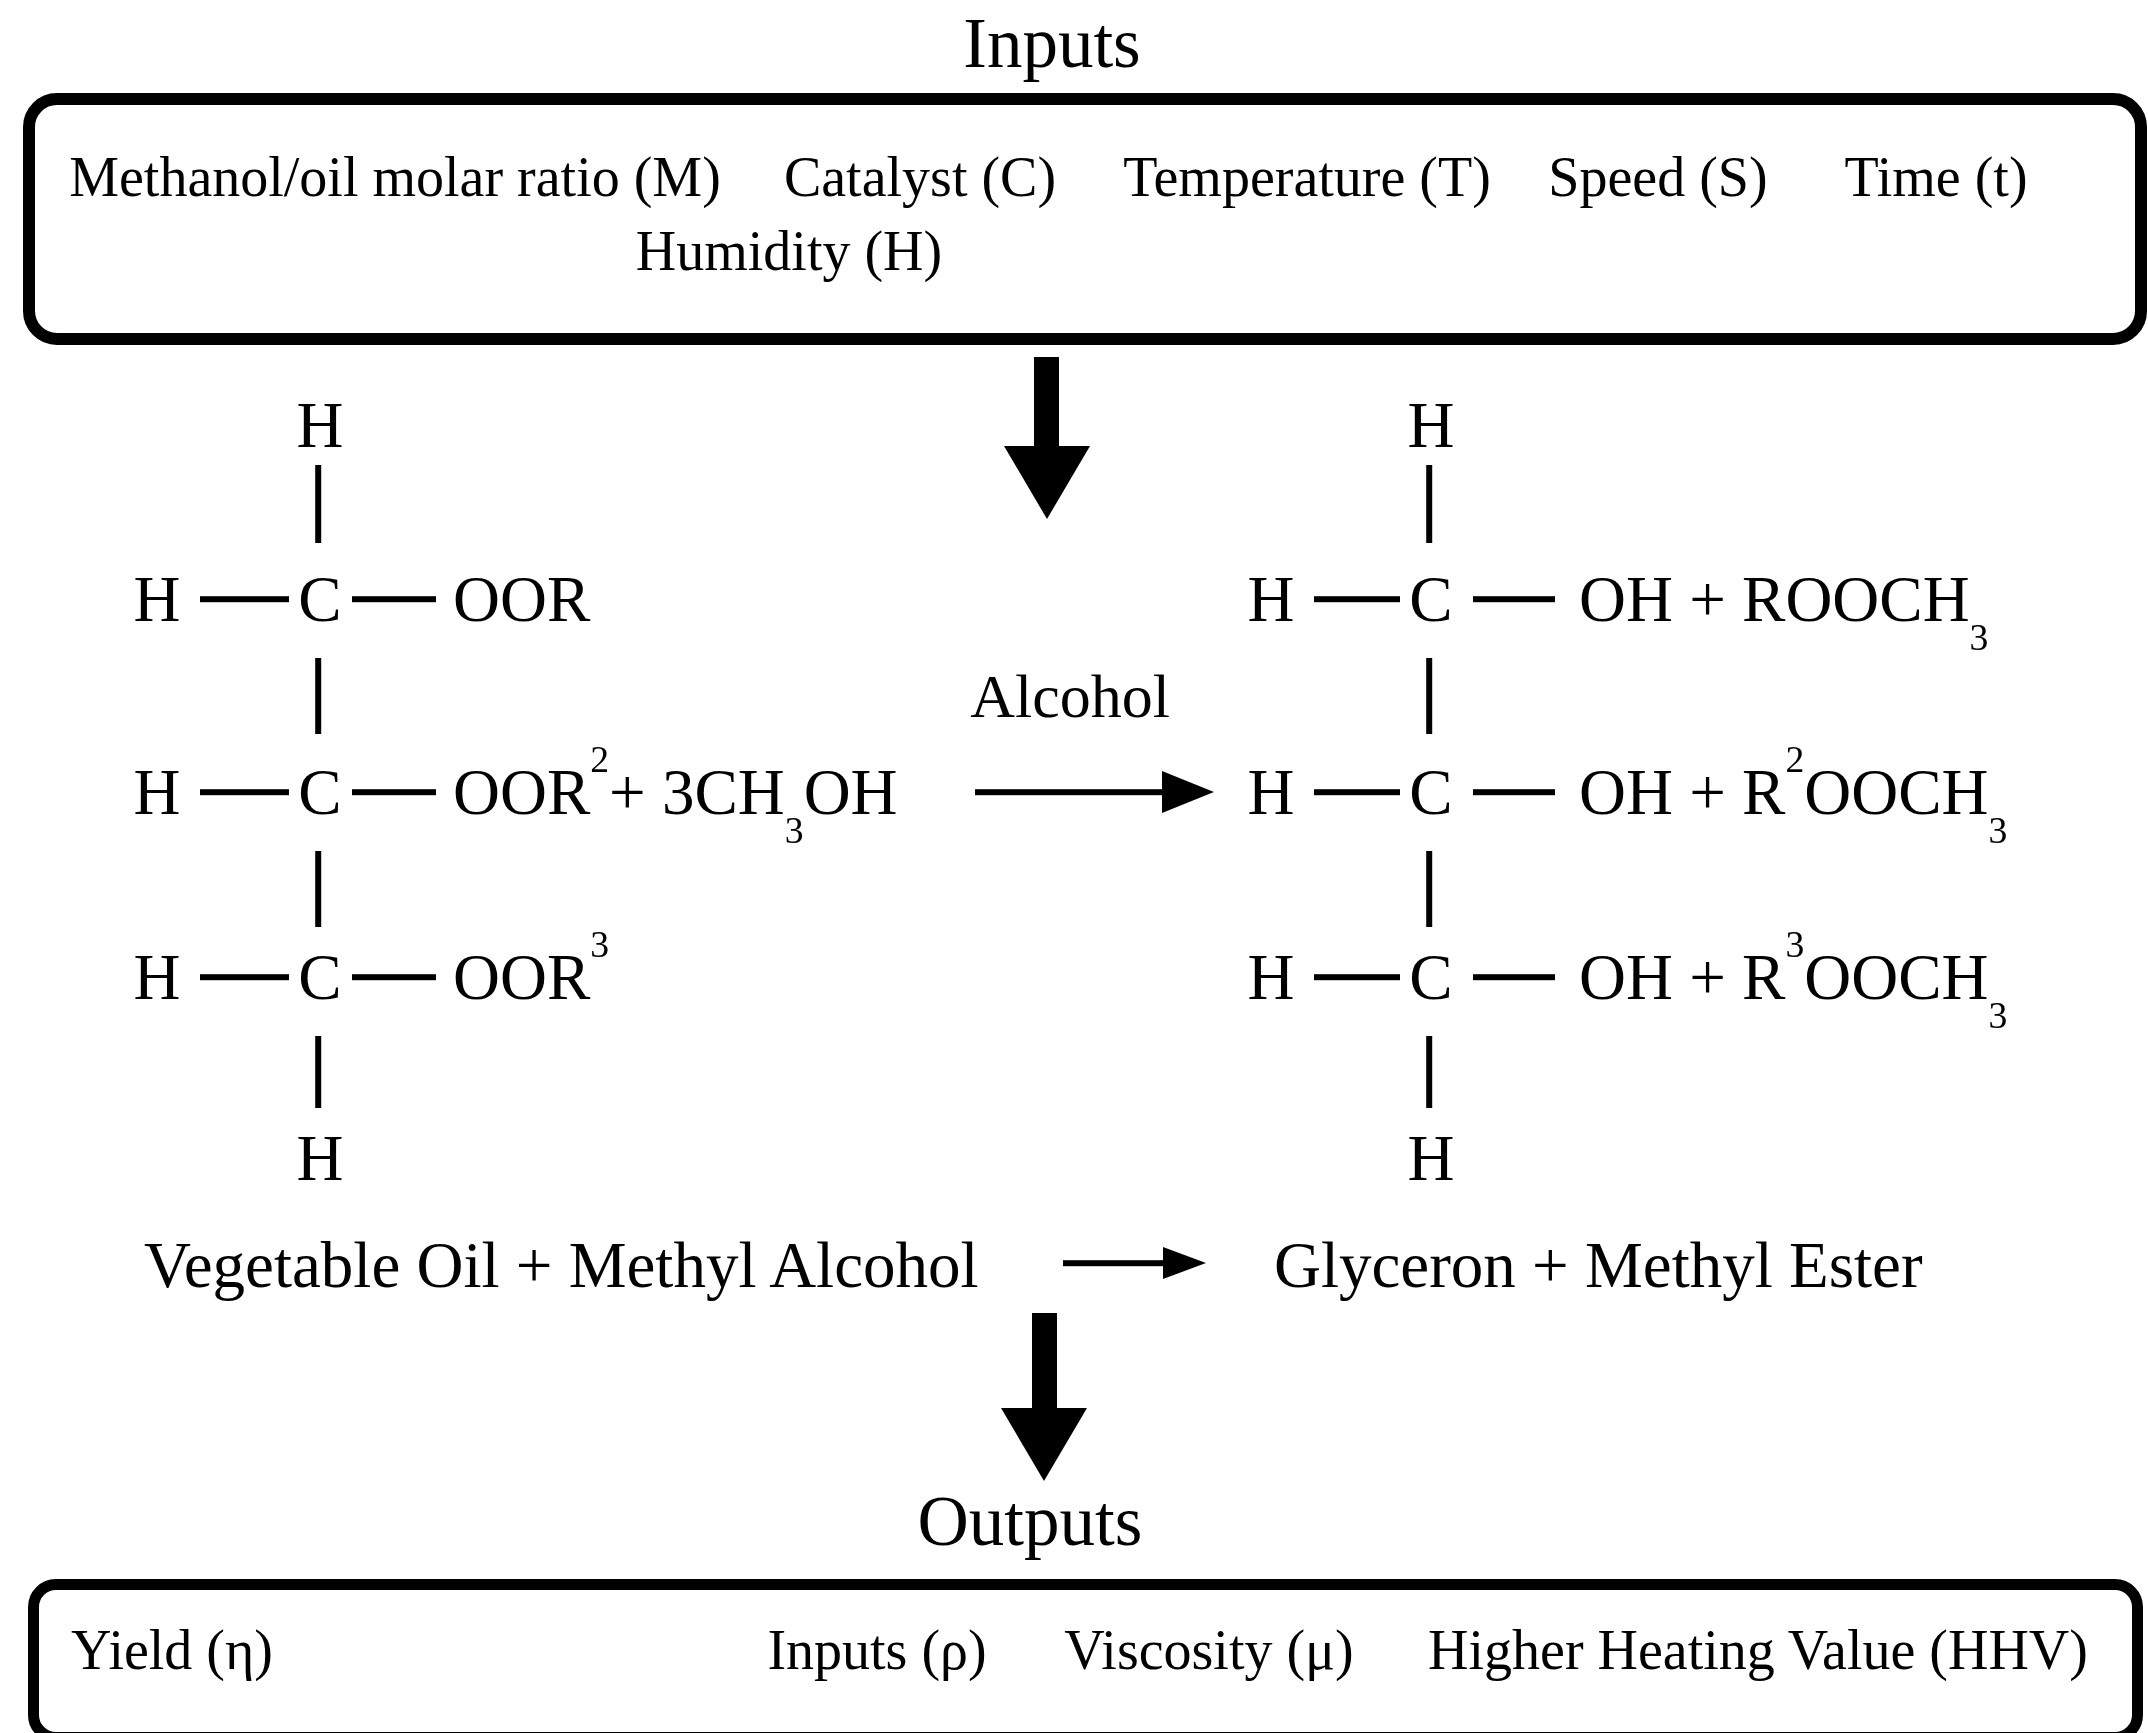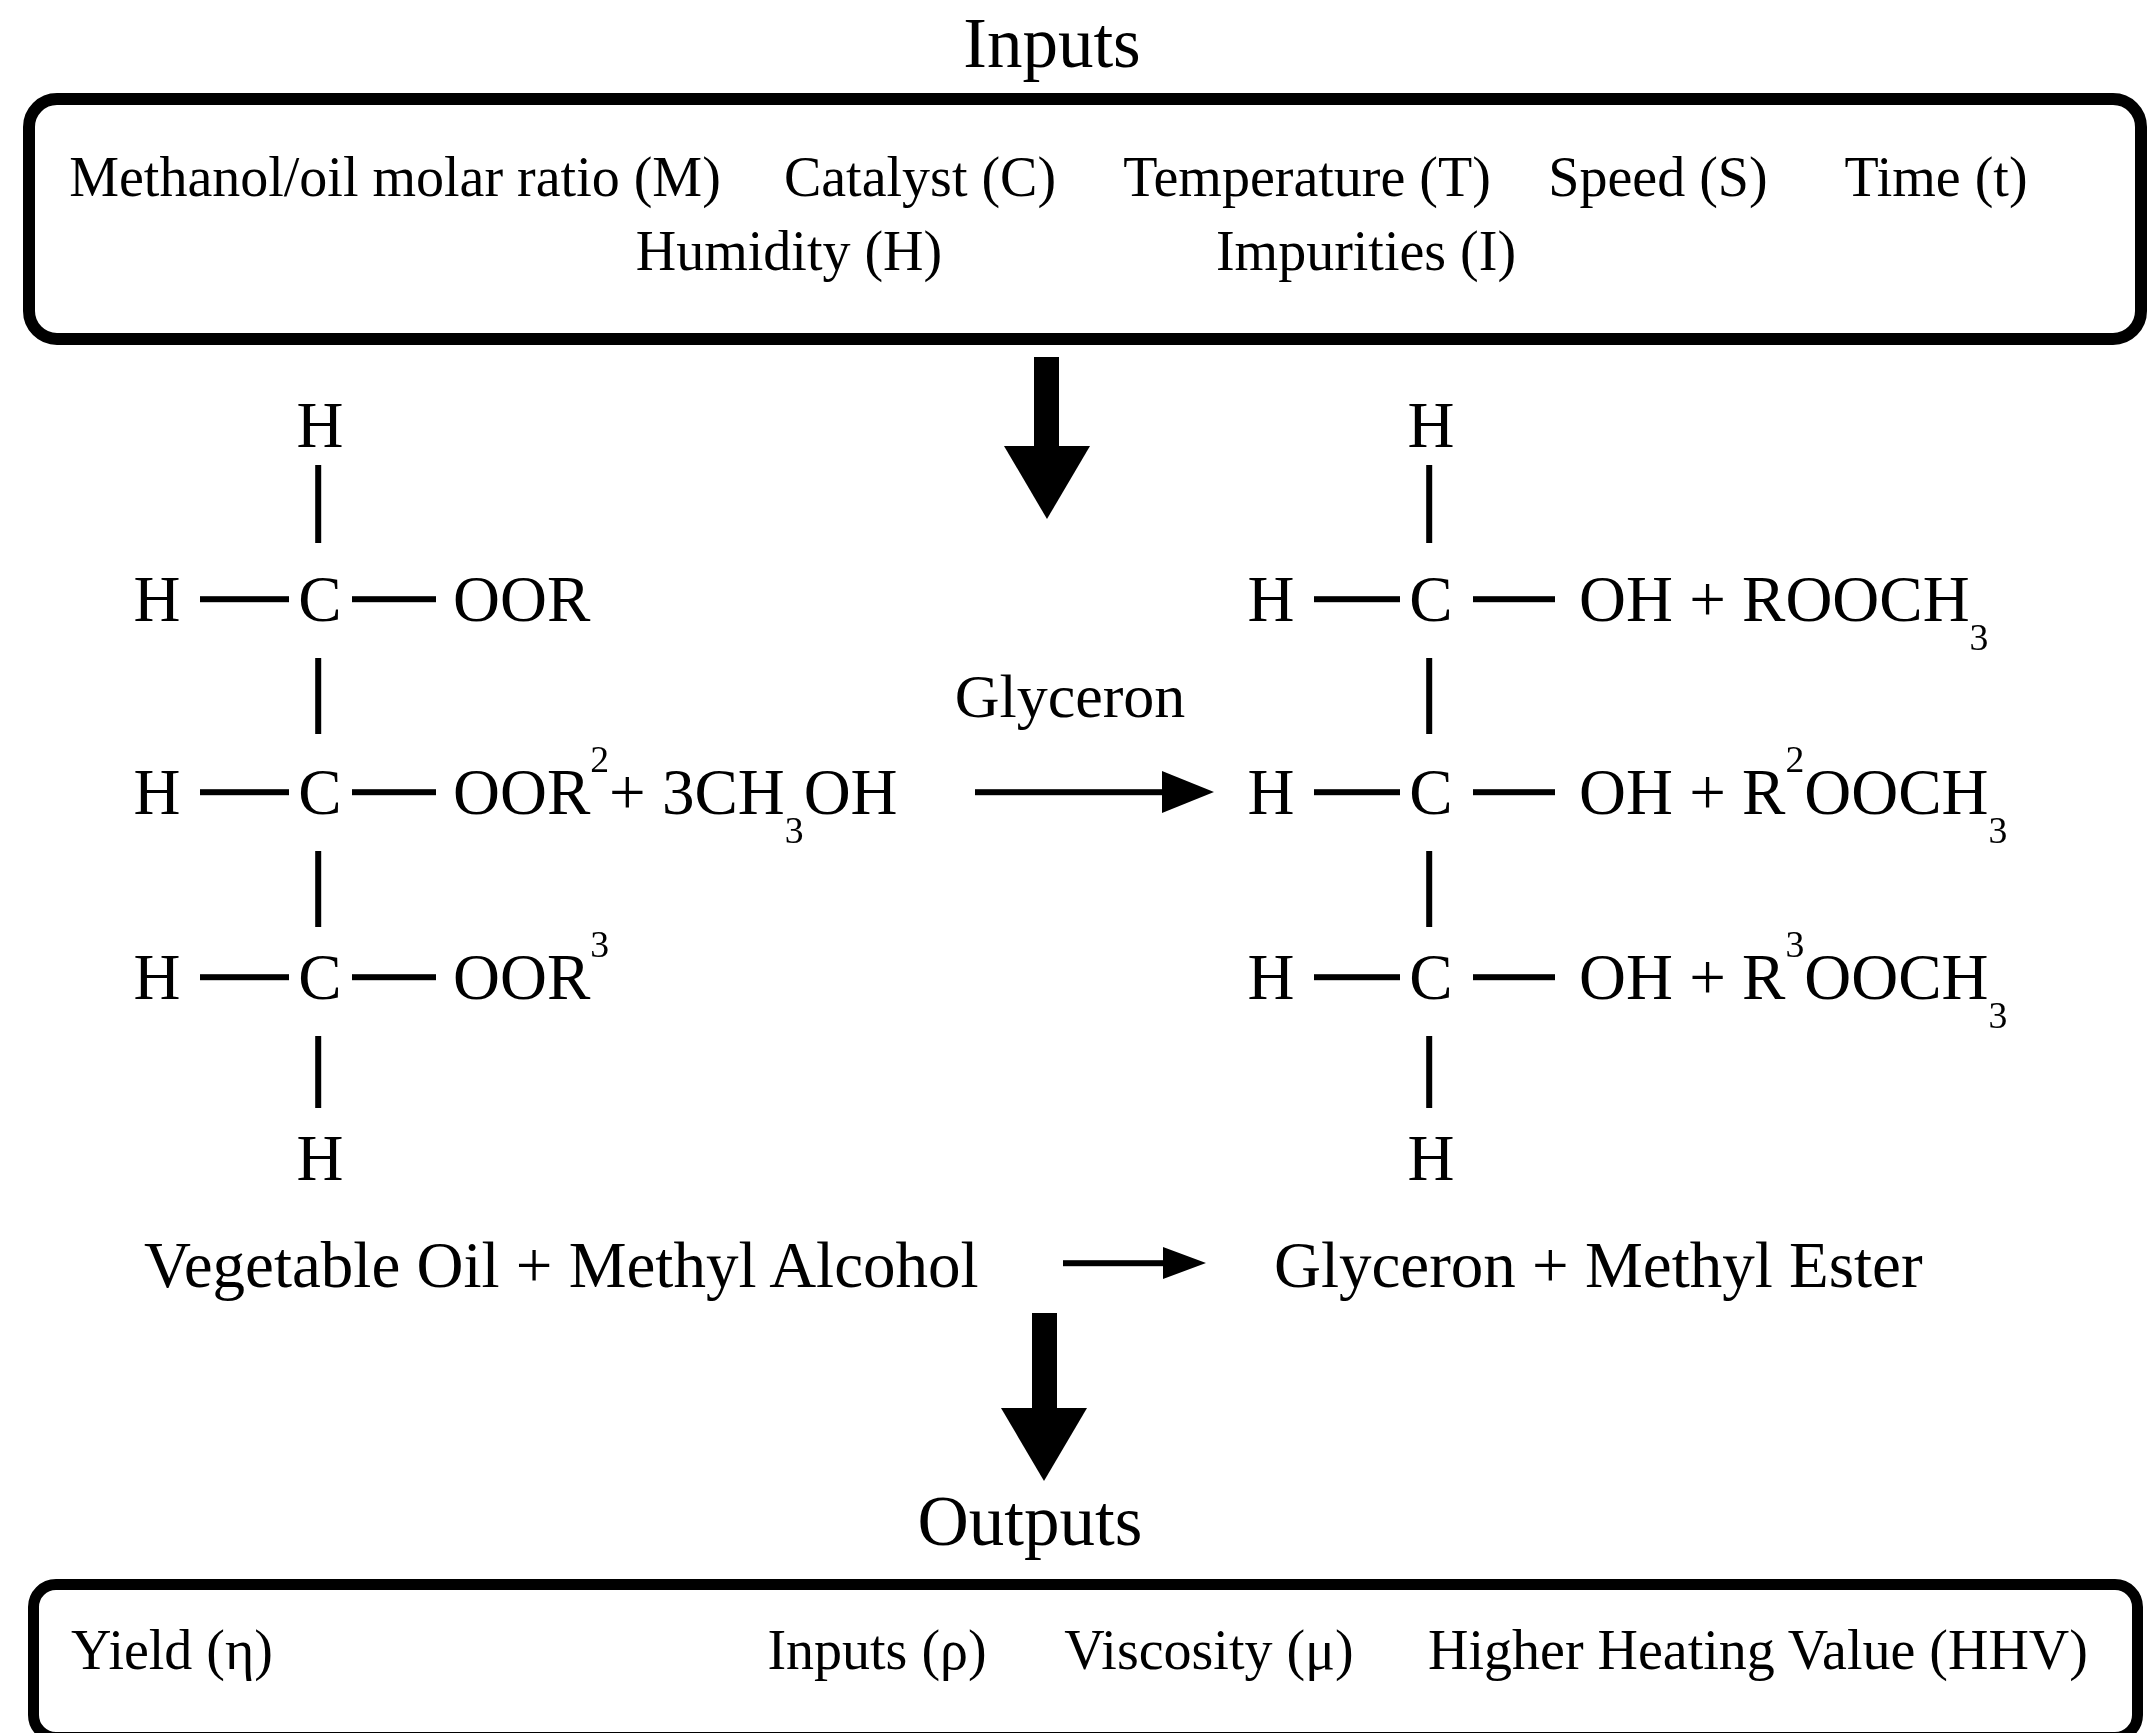--- a/index.html
+++ b/index.html
@@ -54,21 +54,20 @@
 
 <div class="title" style="left:1052px;top:5.6px">Inputs</div>
 
 <div class="box" style="left:23px;top:93px;width:2100px;height:228px">
   <span class="cell" style="left:360px;top:72px">Methanol/oil molar ratio (M)</span>
   <span class="cell" style="left:885px;top:72px">Catalyst (C)</span>
   <span class="cell" style="left:1272px;top:72px">Temperature (T)</span>
   <span class="cell" style="left:1623px;top:72px">Speed (S)</span>
   <span class="cell" style="left:1901px;top:72px">Time (t)</span>
   <span class="cell" style="left:754px;top:146px">Humidity (H)</span>
-  <span class="cell" style="left:1331px;top:146px">Impurities (I)</span>
 </div>
 
 <div>
   <div class="ba-stem" style="left:1034px;top:357px;width:25px;height:90px"></div>
   <div class="ba-head" style="left:1004px;top:446px"></div>
 </div>
 
 <div>
   <span class="atom" style="left:320px;top:425px">H</span>
   <div class="vbond" style="left:318px;top:465px;height:78px"></div>
@@ -93,21 +92,21 @@
   <div class="hbond" style="left:200px;top:977px;width:89px"></div>
   <span class="atom" style="left:320px;top:977px">C</span>
   <div class="hbond" style="left:352px;top:977px;width:84px"></div>
   <span class="grp" style="left:453px;top:977px"><span>OOR</span><sup class="chem">3</sup><span></span><sub class="chem"></sub><span></span></span>
 
   <div class="vbond" style="left:318px;top:1036px;height:72px"></div>
   <span class="atom" style="left:320px;top:1158px">H</span>
 </div>
 
 <div>
-  <span class="catalyst" style="left:1070px;top:696px">Glyceron</span>
+  <span class="catalyst" style="left:1070px;top:696px">Alcohol</span>
   <div class="arrowline" style="left:975px;top:792px;width:188px"></div>
   <div class="arrowhead" style="left:1162px;top:792px"></div>
 </div>
 
 <div>
   <span class="atom" style="left:1431px;top:425px">H</span>
   <div class="vbond" style="left:1429px;top:465px;height:78px"></div>
 
   <span class="atom" style="left:1271px;top:599px">H</span>
   <div class="hbond" style="left:1314px;top:599px;width:86px"></div>

